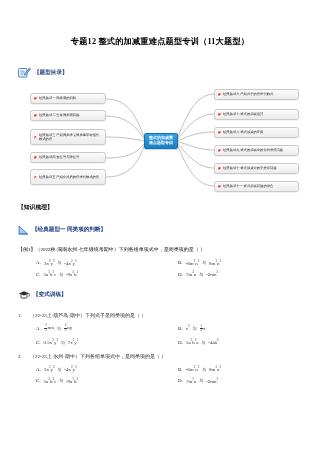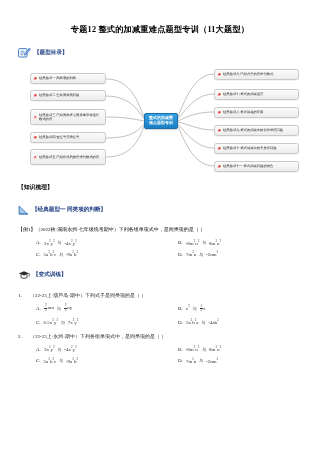--- a/index.html
+++ b/index.html
@@ -6,21 +6,21 @@
   body{
     width:320px;height:453px;background:#ffffff;
     font-family:"Liberation Serif","DejaVu Serif",serif;
     color:#1a1a1a;position:relative;overflow:hidden;
   }
   .page{width:320px;height:453px;position:relative;box-sizing:border-box;padding:0 18px;}
 
   
   .doc-title{
     text-align:center;font-size:8.2px;font-weight:bold;letter-spacing:.2px;
-    margin:5px;padding-top:19px;color:#000;white-space:nowrap;
+    margin:17px;padding-top:19px;color:#000;white-space:nowrap;
   }
 
   
   .sec-head{display:flex;align-items:center;gap:3px;margin-top:9px;}
   .sec-head .sq-icon{flex:0 0 auto;}
   .sec-head .sec-label{font-size:5.6px;font-weight:bold;color:#1b3a80;}
 
   .plain-head{font-size:5.8px;font-weight:bold;color:#000;margin-top:7px;}
 
   

